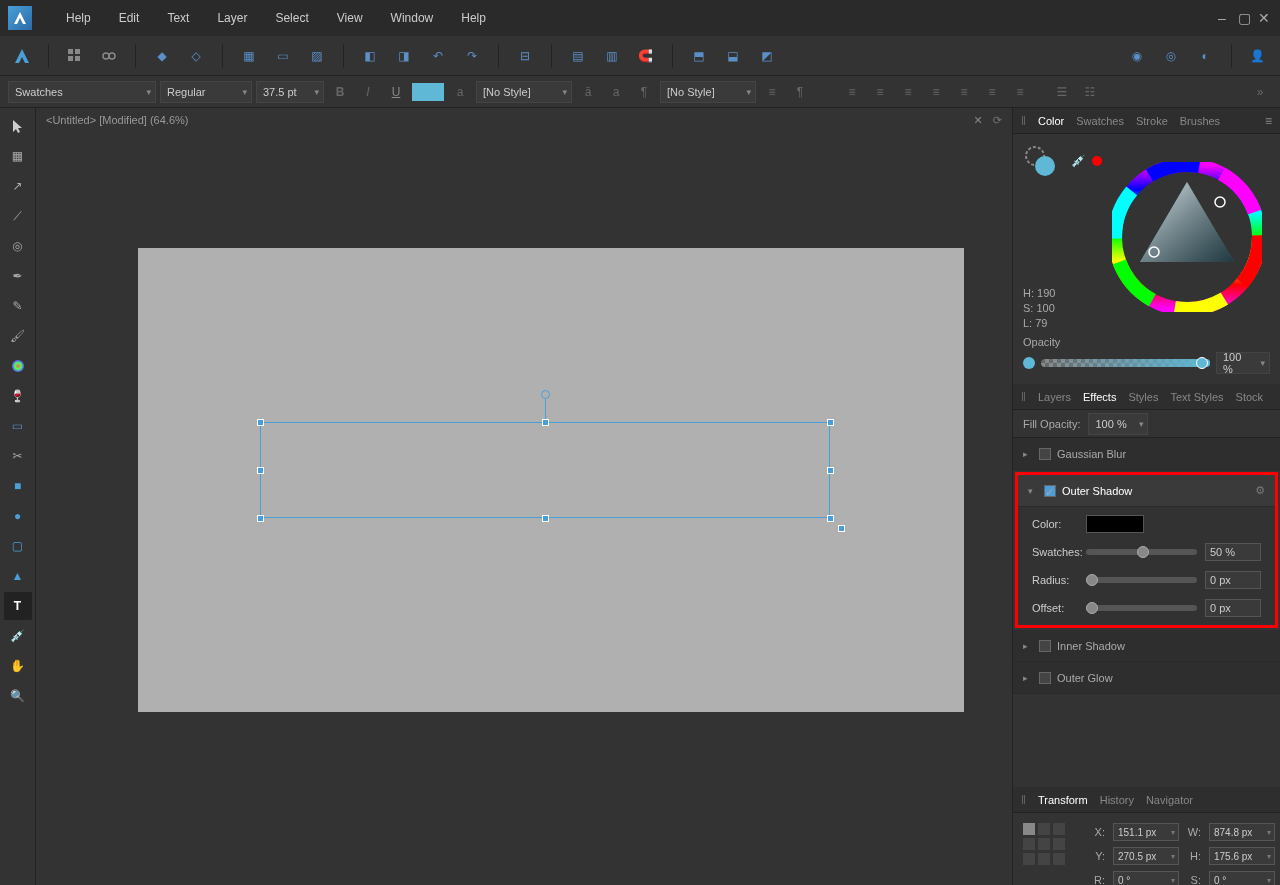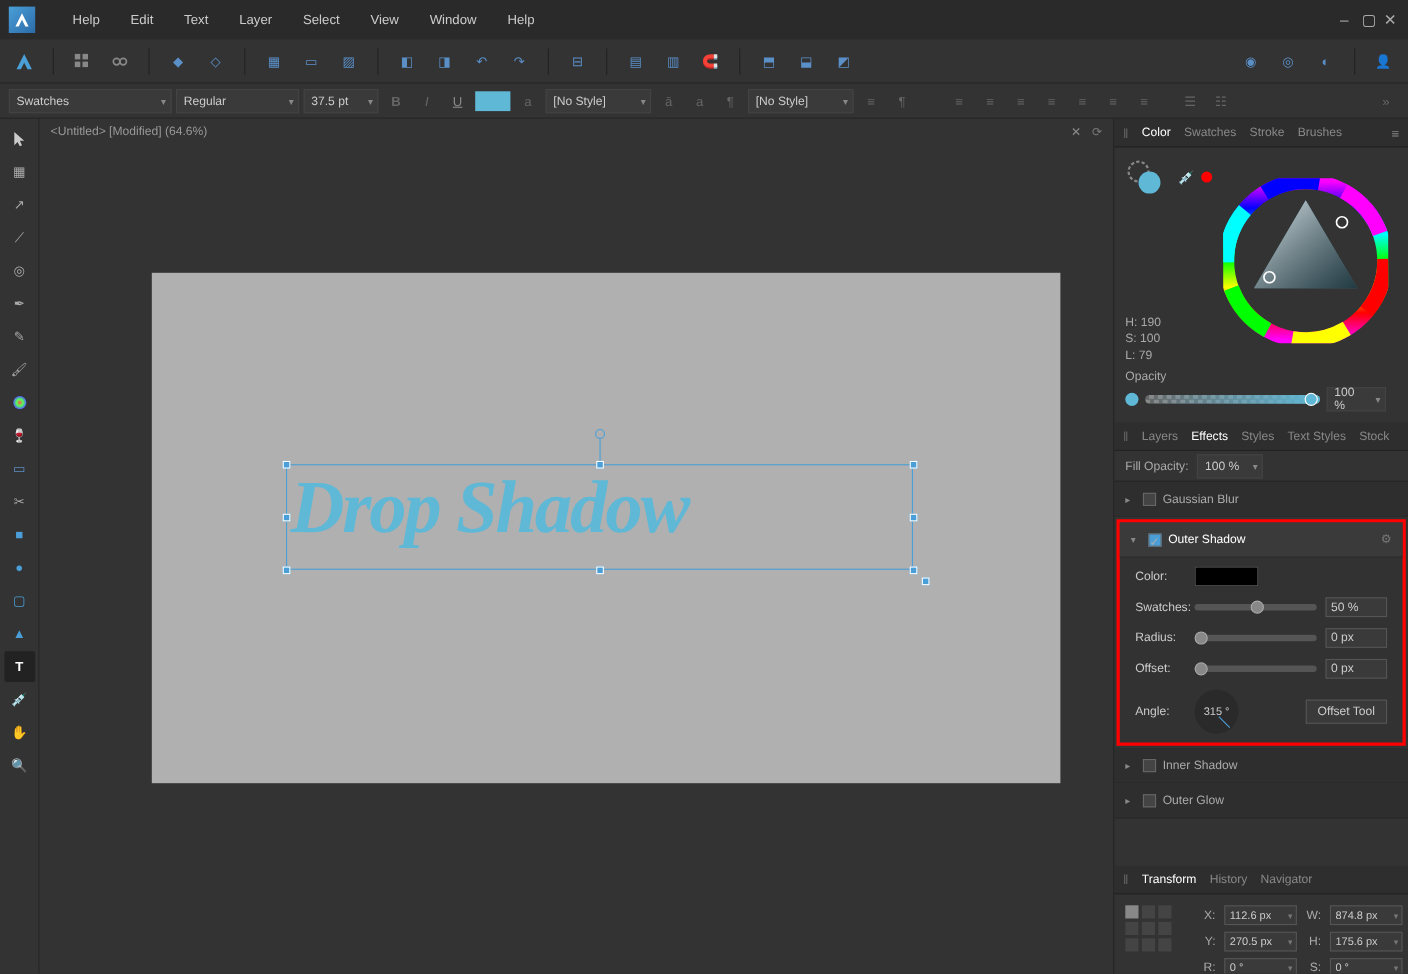--- a/index.html
+++ b/index.html
@@ -35,21 +35,21 @@
 .right-panels { width:268px; background:#333333; display:flex; flex-direction:column; border-left:1px solid #222;}
 .panel-tabs { height:26px; display:flex; align-items:center; padding:0 8px; gap:12px; background:#2e2e2e; border-bottom:1px solid #222;}
 .panel-tab { color:#888; font-size:11px; cursor:pointer; padding:4px 0;}
 .panel-tab.active { color:#fff;}
 .panel-menu { margin-left:auto; color:#888;}
 .color-panel { padding:10px; height:250px; position:relative;}
 .color-tools { display:flex; gap:6px; align-items:center; margin-bottom:4px;}
 .color-circle { width:18px; height:18px; border-radius:50%;}
 .color-wheel { position:absolute; right:18px; top:28px;}
 .hsl-text { font-size:11px; color:#aaa; line-height:15px; position:absolute; left:10px; top:152px;}
-.opacity-row { position:absolute; bottom:10px; left:10px; right:20px;}
+.opacity-row { position:absolute; bottom:10px; left:10px; right:10px;}
 .opacity-label { font-size:11px; color:#aaa; margin-bottom:4px;}
 .opacity-slider { display:flex; align-items:center; gap:6px;}
 .slider-track { flex:1; height:8px; background: repeating-conic-gradient(#888 0 25%, #666 0 50%) 0 0/8px 8px; border-radius:4px; position:relative;}
 .slider-track::before { content:''; position:absolute; inset:0; background:linear-gradient(90deg, transparent, #5fb8d6); border-radius:4px;}
 .slider-thumb { position:absolute; right:2px; top:-2px; width:12px; height:12px; border:1px solid #fff; border-radius:50%; background:#5fb8d6;}
 .effects-body { flex:1; overflow:auto;}
 .fill-opacity-row { height:28px; display:flex; align-items:center; padding:0 10px; gap:8px; font-size:11px; color:#aaa; border-bottom:1px solid #222;}
 .effect-row { height:32px; display:flex; align-items:center; padding:0 10px; gap:6px; font-size:11px; color:#aaa; border-bottom:1px solid #2a2a2a; background:#2e2e2e;}
 .effect-arrow { color:#888; font-size:9px; width:10px;}
 .effect-check { width:12px; height:12px; background:#444; border:1px solid #666;}
@@ -148,21 +148,21 @@
   <div class="spacer"></div>
   <div class="tool-icon" style="color:#5a8fc8">◉</div>
   <div class="tool-icon" style="color:#5a8fc8">◎</div>
   <div class="tool-icon" style="color:#5a8fc8">◐</div>
   <div class="tool-sep"></div>
   <div class="tool-icon">👤</div>
 </div>
 
 <div class="toolbar2">
   <div class="dropdown" style="width:148px">Swatches</div>
-  <div class="dropdown" style="width:112px">Regular</div>
+  <div class="dropdown" style="width:92px">Regular</div>
   <div class="dropdown" style="width:68px">37.5 pt</div>
   <div class="txt-btn">
       <b>B</b>
     </div>
   <div class="txt-btn">
       <i>I</i>
     </div>
   <div class="txt-btn" style="color:#888">
       <u>U</u>
     </div>
@@ -231,23 +231,20 @@
   </div>
 
   <div class="canvas-area">
     <div class="doc-tab">
       <span>&lt;Untitled&gt; [Modified] (64.6%)</span>
       <span class="close">✕</span>
       <span style="margin-left:10px;color:#777">⟳</span>
     </div>
     <div class="canvas-viewport">
       <div class="artboard"></div>
-      <div class="text-object">
-        <div class="text-content">Drop Shadow</div>
-      </div>
 
       <div class="sel-rot" style="left:505px; top:258px;"></div>
       <div style="position:absolute; left:509px; top:267px; width:1px; height:24px; background:#4a9fd8;"></div>
 
       <div class="sel-box"></div>
       <div class="sel-handle" style="left:221px; top:287px"></div>
       <div class="sel-handle" style="left:506px; top:287px"></div>
       <div class="sel-handle" style="left:791px; top:287px"></div>
       <div class="sel-handle" style="left:221px; top:335px"></div>
       <div class="sel-handle" style="left:791px; top:335px"></div>
@@ -379,29 +376,20 @@
               </div>
             <div class="prop-value">0 px</div>
           </div>
           <div class="prop-row">
             <span class="prop-label">Offset:</span>
             <div class="prop-slider">
                 <div class="prop-slider-thumb" style="left:0"></div>
               </div>
             <div class="prop-value">0 px</div>
           </div>
-          <div class="prop-row" style="align-items:center">
-            <span class="prop-label">Angle:</span>
-            <div class="angle-dial">
-              <span class="angle-dial-text">315 °</span>
-              <div class="angle-line"></div>
-            </div>
-            <div style="flex:1"></div>
-            <button class="offset-btn">Offset Tool</button>
-          </div>
         </div>
       </div>
 
       <div class="effect-row">
         <span class="effect-arrow">▸</span>
         <span class="effect-check"></span>
         <span>Inner Shadow</span>
       </div>
       <div class="effect-row">
         <span class="effect-arrow">▸</span>
@@ -425,21 +413,21 @@
           <div class="anchor-cell"></div>
             <div class="anchor-cell"></div>
             <div class="anchor-cell"></div>
           <div class="anchor-cell"></div>
             <div class="anchor-cell"></div>
             <div class="anchor-cell"></div>
         </div>
         <div class="trans-fields">
           <div class="trans-row">
             <span class="trans-label">X:</span>
-            <div class="trans-input">112.6 px</div>
+            <div class="trans-input">151.1 px</div>
             <span class="trans-label">W:</span>
             <div class="trans-input">874.8 px</div>
           </div>
           <div class="trans-row">
             <span class="trans-label">Y:</span>
             <div class="trans-input">270.5 px</div>
             <span class="trans-label">H:</span>
             <div class="trans-input">175.6 px</div>
           </div>
           <div class="trans-row">

